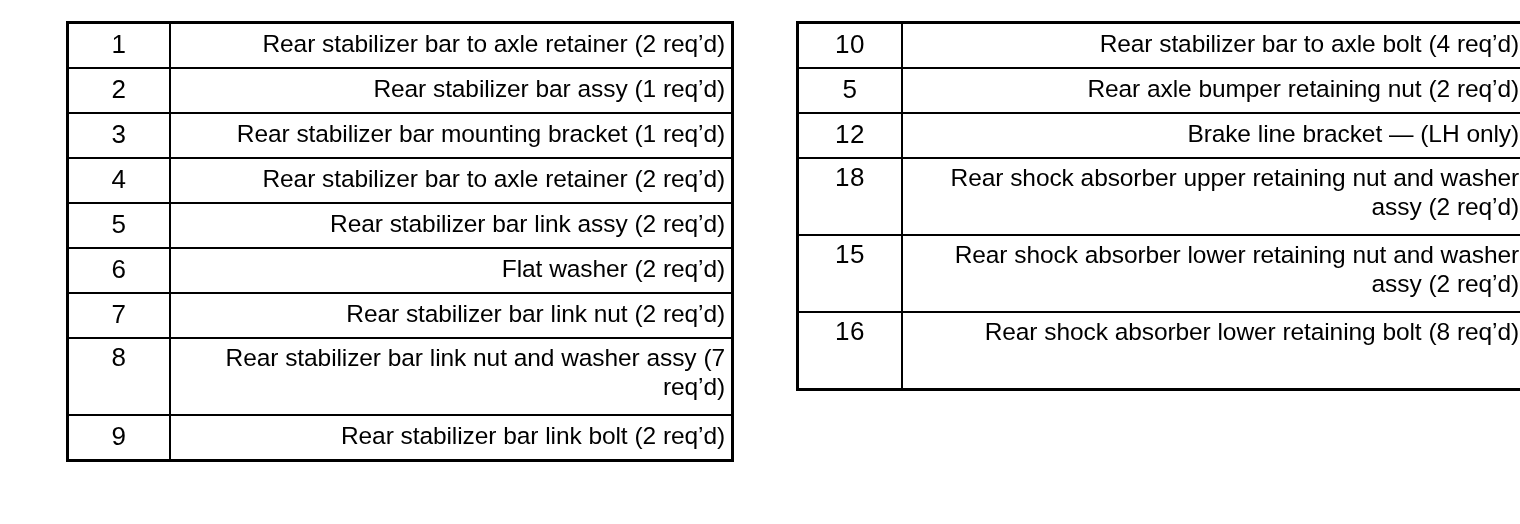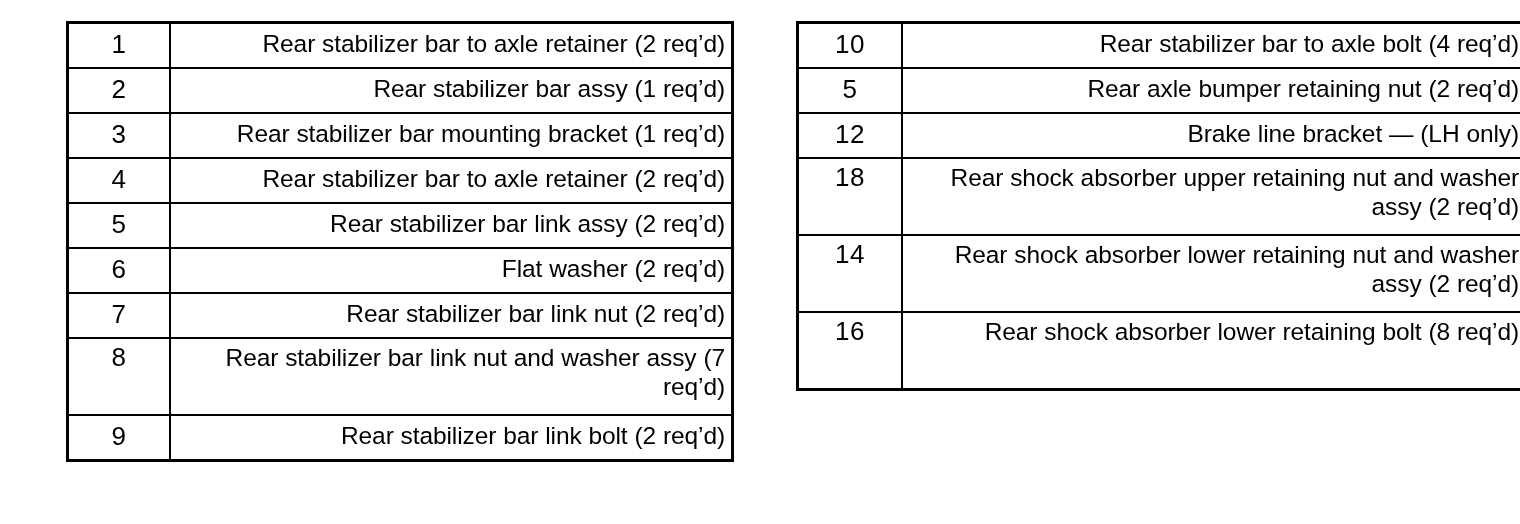--- a/index.html
+++ b/index.html
@@ -203,21 +203,21 @@
         <tr class="row-2line">
           <td class="col-num">
             <div class="cell-num">18</div>
           </td>
           <td class="col-desc">
             <div class="cell-desc">Rear shock absorber upper retaining nut and washer assy (2 req’d)</div>
           </td>
         </tr>
         <tr class="row-2line">
           <td class="col-num">
-            <div class="cell-num">14</div>
+            <div class="cell-num">15</div>
           </td>
           <td class="col-desc">
             <div class="cell-desc">Rear shock absorber lower retaining nut and washer assy (2 req’d)</div>
           </td>
         </tr>
         <tr class="row-2line">
           <td class="col-num">
             <div class="cell-num">16</div>
           </td>
           <td class="col-desc">

